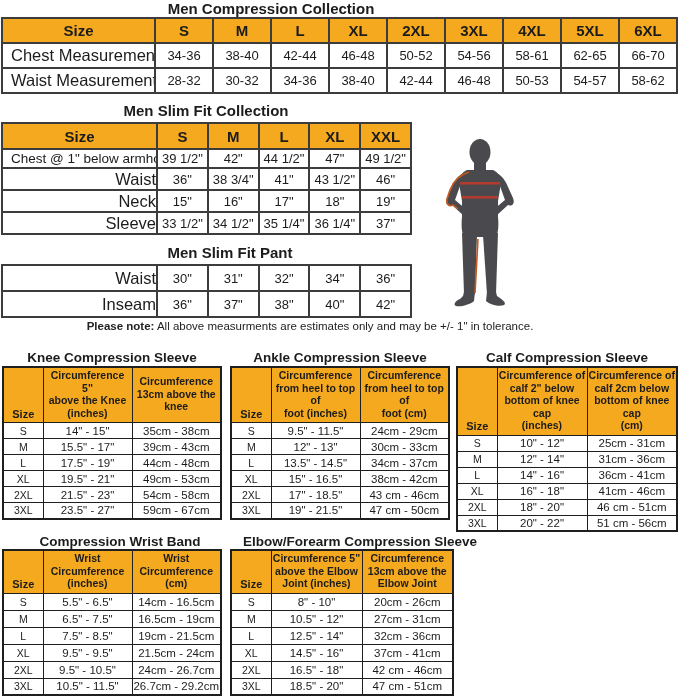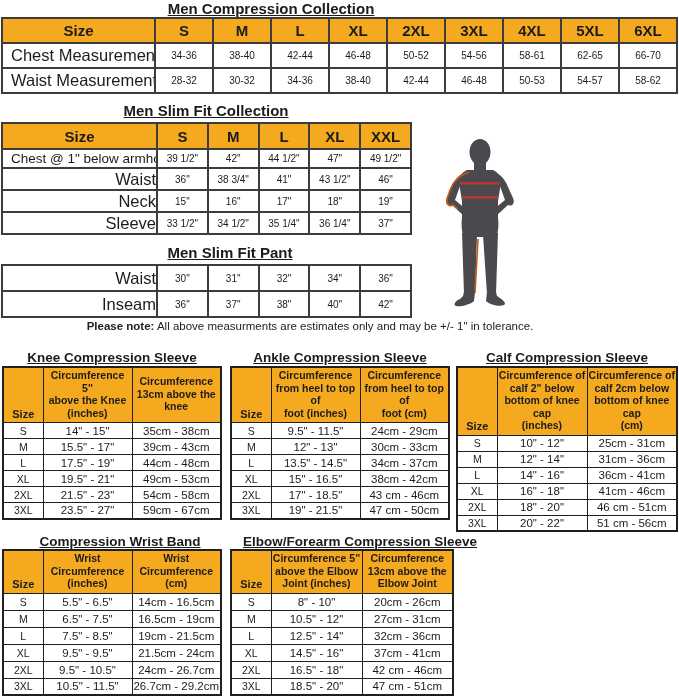--- a/index.html
+++ b/index.html
@@ -9,29 +9,29 @@
     --txt:#1C1C1C;
     --sil:#4A4A4E;
     --band:#B23B2E;
     --contour:#C4591C;
   }
   html,body{margin:0;padding:0;background:#fff;}
   .sheet{
     position:relative;width:679px;height:698px;background:#ffffff;overflow:hidden;
     font-family:"Liberation Sans", sans-serif;color:var(--txt);
   }
-  .sec-title{position:absolute;text-align:center;font-weight:bold;font-size:15px;line-height:16px;white-space:nowrap;text-decoration:underline;}
+  .sec-title{position:absolute;text-align:center;font-weight:bold;font-size:15px;line-height:16px;white-space:nowrap;}
   .sec-title.small{font-size:13.5px;line-height:14px;}
   table{position:absolute;border-collapse:collapse;table-layout:fixed;background:#fff;}
   td,th{overflow:hidden;padding:0;}
 
   
   .t-top td,.t-top th{border:2px solid var(--bdr-dark);text-align:center;}
   .t-top th{background:var(--gold);font-weight:bold;font-size:15px;}
-  .t-top td{font-size:10px;}
+  .t-top td{font-size:13px;}
   .t-top td.first{text-align:right;font-size:16.5px;padding-left:8px;white-space:nowrap;}
 
   #t1{top:17px;left:1px;width:677px;}
   #t1 tr{height:25px;}
   #t1 col.lbl{width:153px;}
   .t1-title{top:1px;left:0;width:542px;}
 
   #t2{top:122px;left:1px;width:411px;}
   #t2 col.lbl{width:155px;}
   #t2 thead tr{height:26px;}

